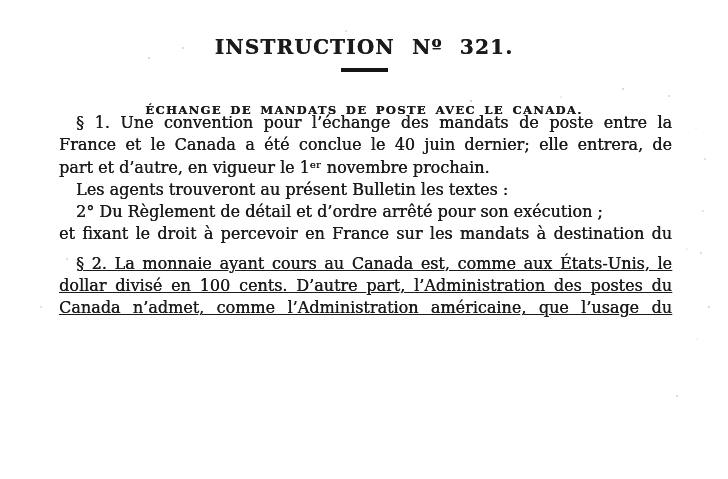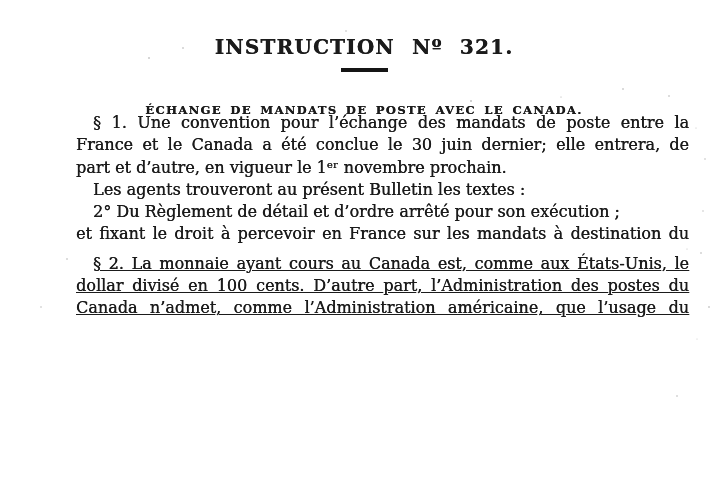--- a/index.html
+++ b/index.html
@@ -58,21 +58,21 @@
     padding-top: 15px;
     text-align: center;
     font-size: 11.5px;
     font-weight: bold;
     letter-spacing: 1.4px;
     word-spacing: 3px;
     text-shadow: 0.2px 0 currentColor;
   }
   .body {
     position: absolute;
-    left: 76px;
+    left: 59px;
     top: 112px;
     width: 613px;
     font-size: 16px;
     line-height: 22.3px;
     text-shadow: 0.3px 0 currentColor;
   }
   .para { margin: 0; }
   .para.space-before { margin-top: 7px; text-decoration: underline; }
   .line { text-align: justify; text-align-last: left; white-space: normal; }
   .line.j { text-align-last: justify; }
@@ -82,21 +82,21 @@
 <body>
 
 <div class="page">
   <div class="speck"></div>
   <h1 class="title">INSTRUCTION Nº 321.</h1>
   <div class="rule"></div>
   <h2 class="subtitle">ÉCHANGE DE MANDATS DE POSTE AVEC LE CANADA.</h2>
   <div class="body">
       <div class="para">
         <div class="line j ind">§ 1.  Une convention pour l’échange des  mandats de poste entre la</div>
-        <div class="line j">France et le Canada a été conclue le 30 juin dernier; elle entrera, de</div>
+        <div class="line j">France et le Canada a été conclue le 40 juin dernier; elle entrera, de</div>
         <div class="line">part et d’autre, en vigueur le 1ᵉʳ novembre prochain.</div>
       </div>
       <div class="para">
         <div class="line ind">Les agents trouveront au présent Bulletin les textes&nbsp;:</div>
       </div>
       <div class="para">
         <div class="line ind">2°  Du Règlement de détail et d’ordre arrêté pour son exécution&nbsp;;</div>
       </div>
       <div class="para">
         <div class="line j">et fixant le droit à percevoir en France sur les mandats à destination du</div>

